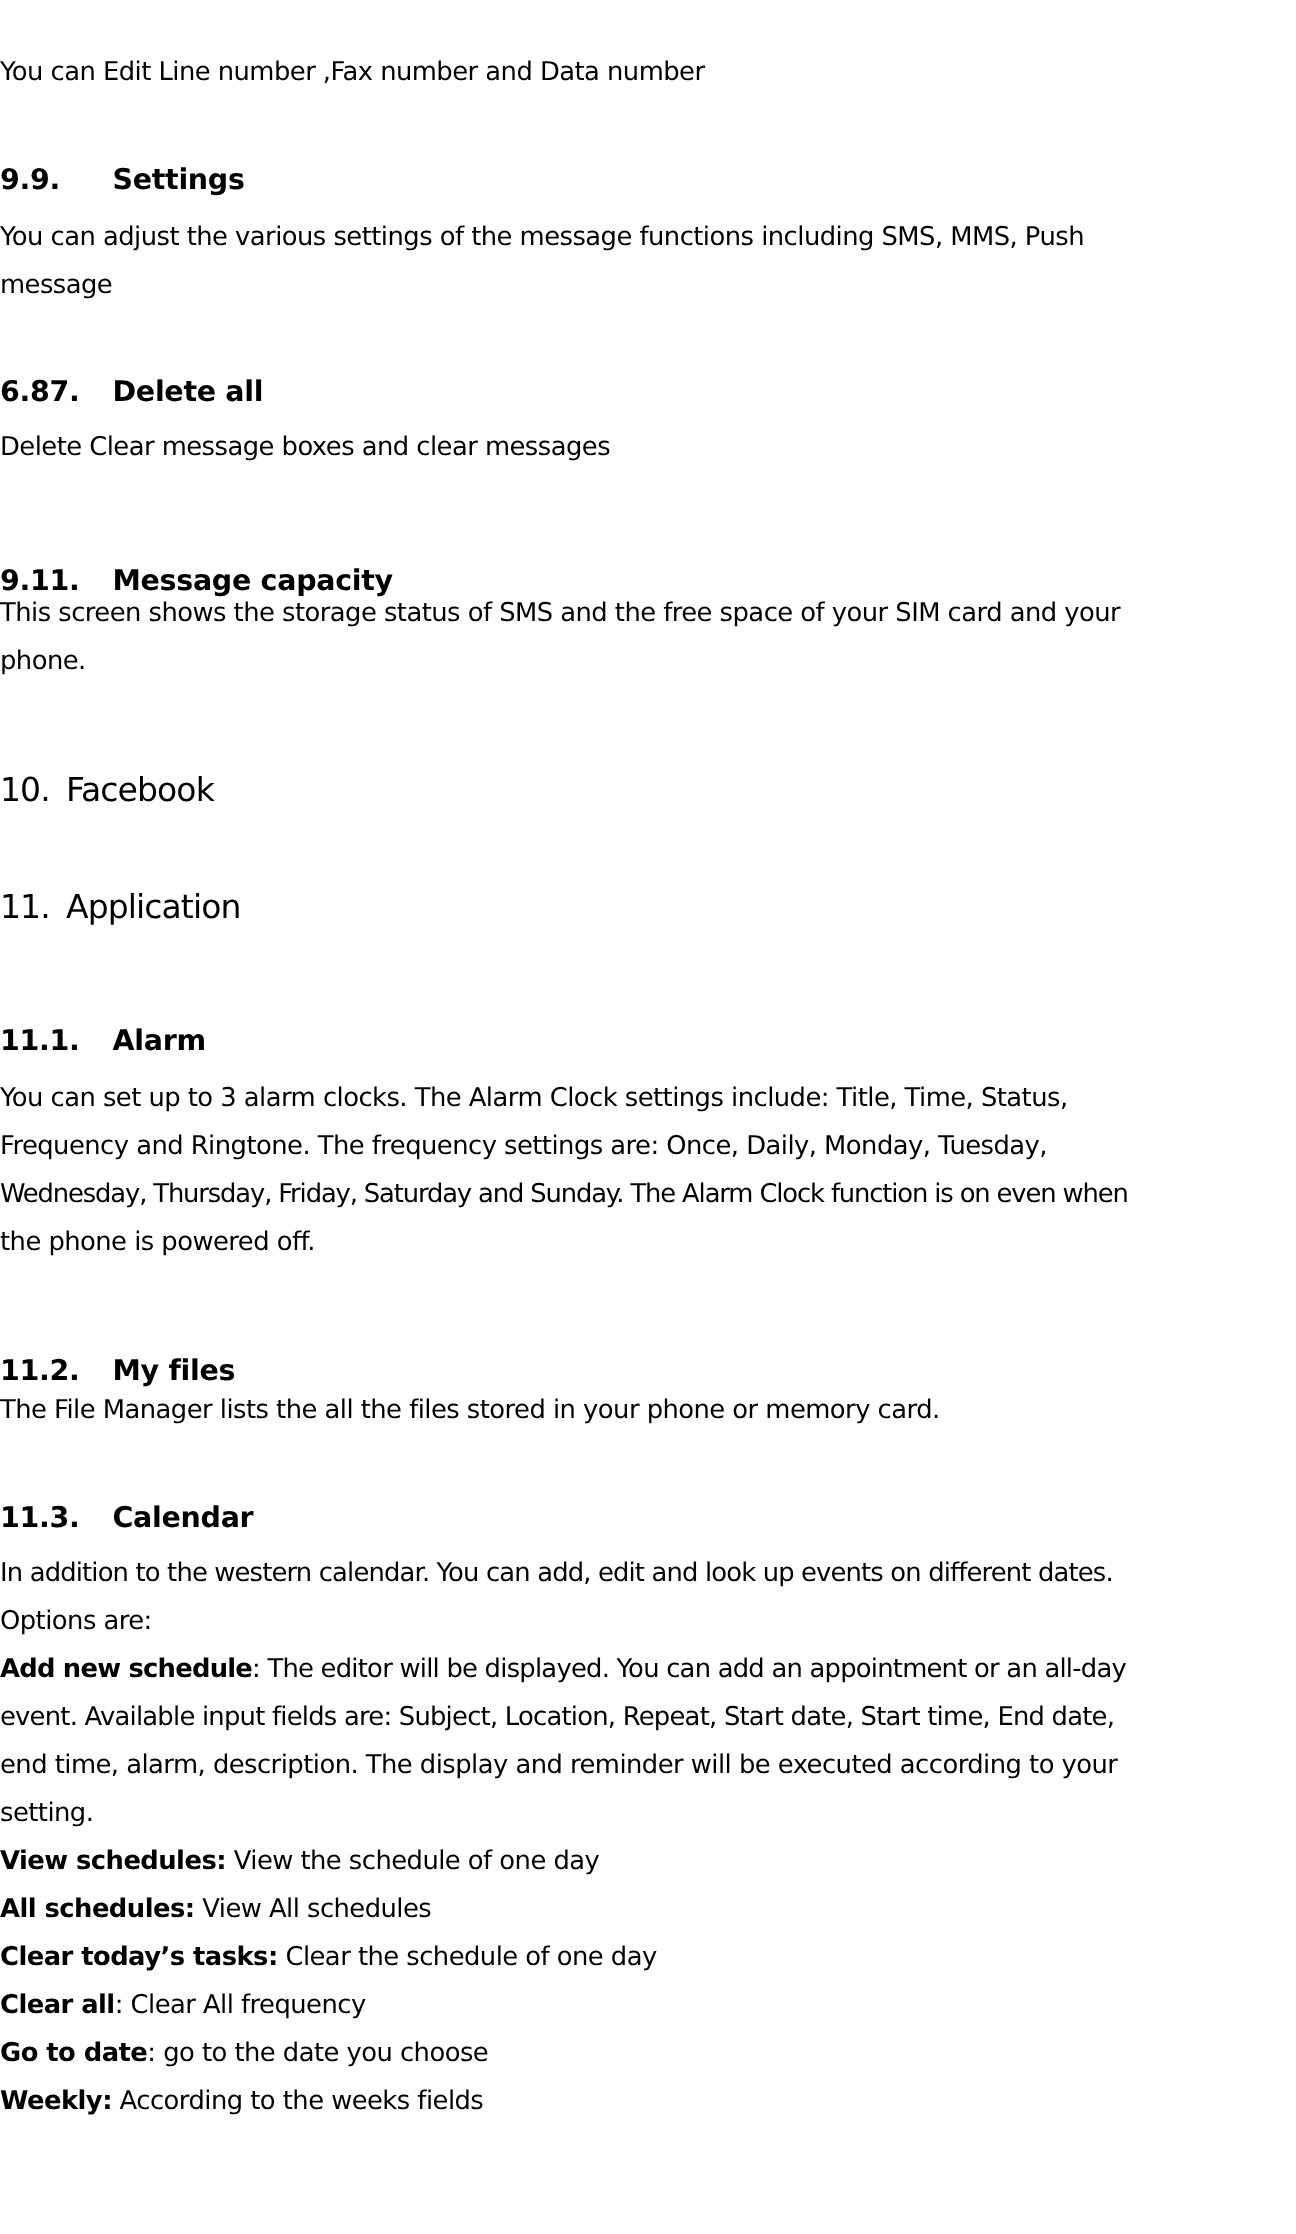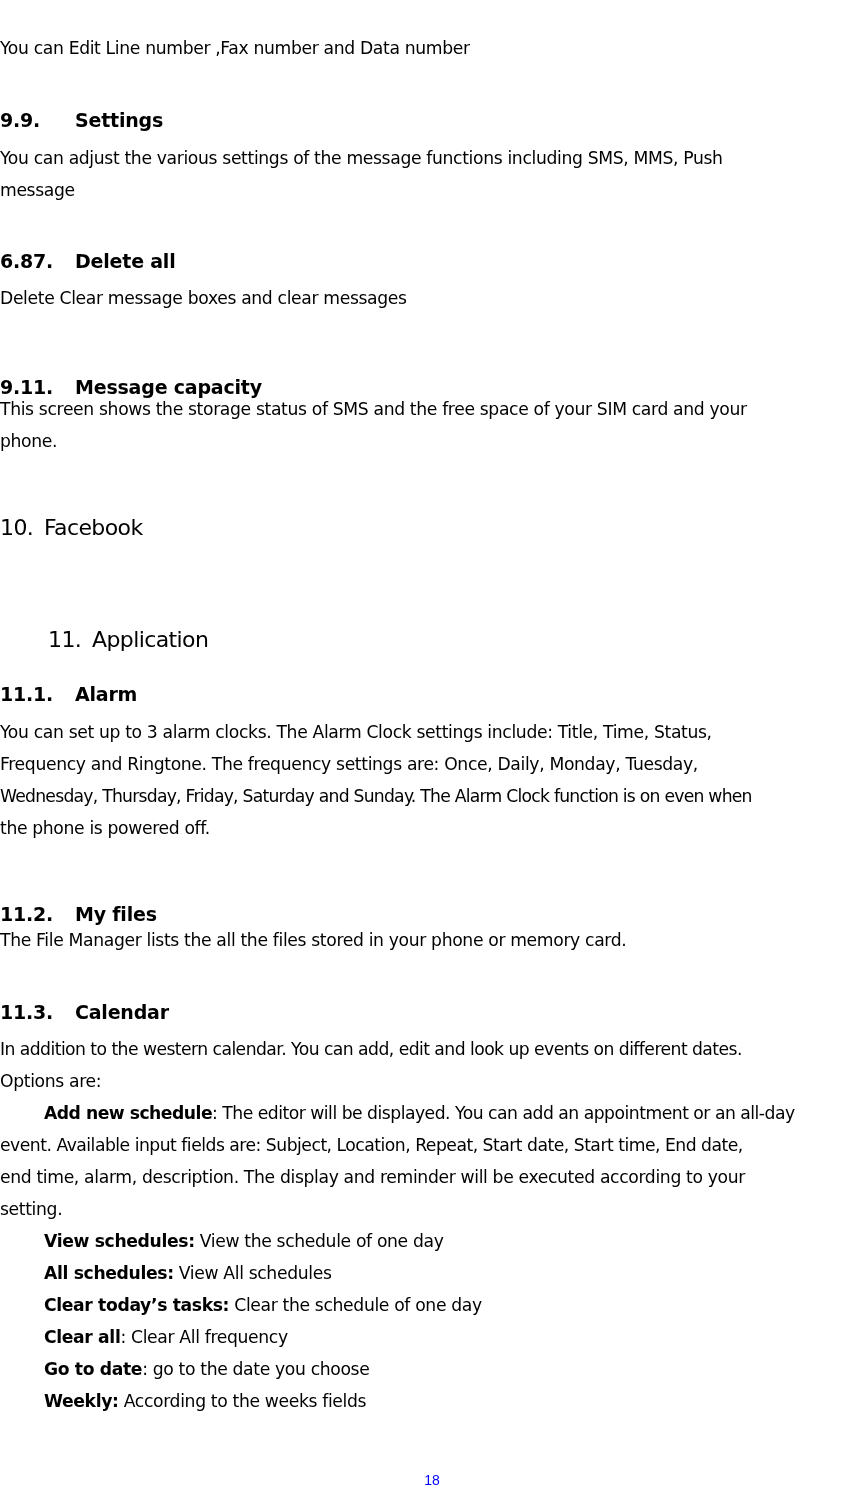--- a/index.html
+++ b/index.html
@@ -16,21 +16,21 @@
   .p {
     position: absolute; left: 0; width: 866px; font-size: 17.2px;
     line-height: 32px; letter-spacing: -0.35px; white-space: nowrap;
   }
   .p .line { display: block; }
   .h1 {
     position: absolute; left: 0; font-size: 22px; font-weight: normal;
     letter-spacing: -0.6px; white-space: nowrap; line-height: 32px;
   }
   .h1 .num { display: inline-block; width: 44px; }
-  b { font-weight: bold; padding-left: 44px; }
+  b { font-weight: bold; }
   .pagenum {
     position: absolute; top: 1472px; left: 0; width: 864px; text-align: center;
     font-family: "Liberation Sans", sans-serif; font-size: 14px; color: #0000ff;
   }
 </style>
 </head>
 <body>
 
 <div class="page">
 
@@ -58,21 +58,21 @@
   </div>
   <div class="p" style="top:393px;">
     <span class="line">This screen shows the storage status of SMS and the free space of your SIM card and your</span>
     <span class="line">phone.</span>
   </div>
 
   <div class="h1" style="top:512px;">
     <span class="num">10.</span><span>Facebook</span>
   </div>
 
-  <div class="h1" style="top:624px;padding-left:48px;">
+  <div class="h1" style="top:590px;">
     <span class="num">11.</span><span>Application</span>
   </div>
 
   <div class="h2" style="top:683px;">
     <span class="num">11.1.</span><span>Alarm</span>
   </div>
   <div class="p" style="top:716px;">
     <span class="line">You can set up to 3 alarm clocks. The Alarm Clock settings include: Title, Time, Status,</span>
     <span class="line">Frequency and Ringtone. The frequency settings are: Once, Daily, Monday, Tuesday,</span>
     <span class="line" style="letter-spacing:-0.75px;">Wednesday, Thursday, Friday, Saturday and Sunday. The Alarm Clock function is on even when</span>
@@ -99,14 +99,13 @@
     <span class="line">setting.</span>
 
     <span class="line"><b>View schedules:</b><span> </span><span>View the schedule of one day</span></span>
     <span class="line"><b>All schedules:</b><span> </span><span>View All schedules</span></span>
     <span class="line"><b>Clear today’s tasks:</b><span> </span><span>Clear the schedule of one day</span></span>
     <span class="line"><b>Clear all</b><span>: </span><span>Clear All frequency</span></span>
     <span class="line"><b>Go to date</b><span>: </span><span>go to the date you choose</span></span>
     <span class="line"><b>Weekly:</b><span> </span><span>According to the weeks fields</span></span>
   </div>
 
-  <div class="pagenum">18</div>
 </div>
 
 </body></html>

